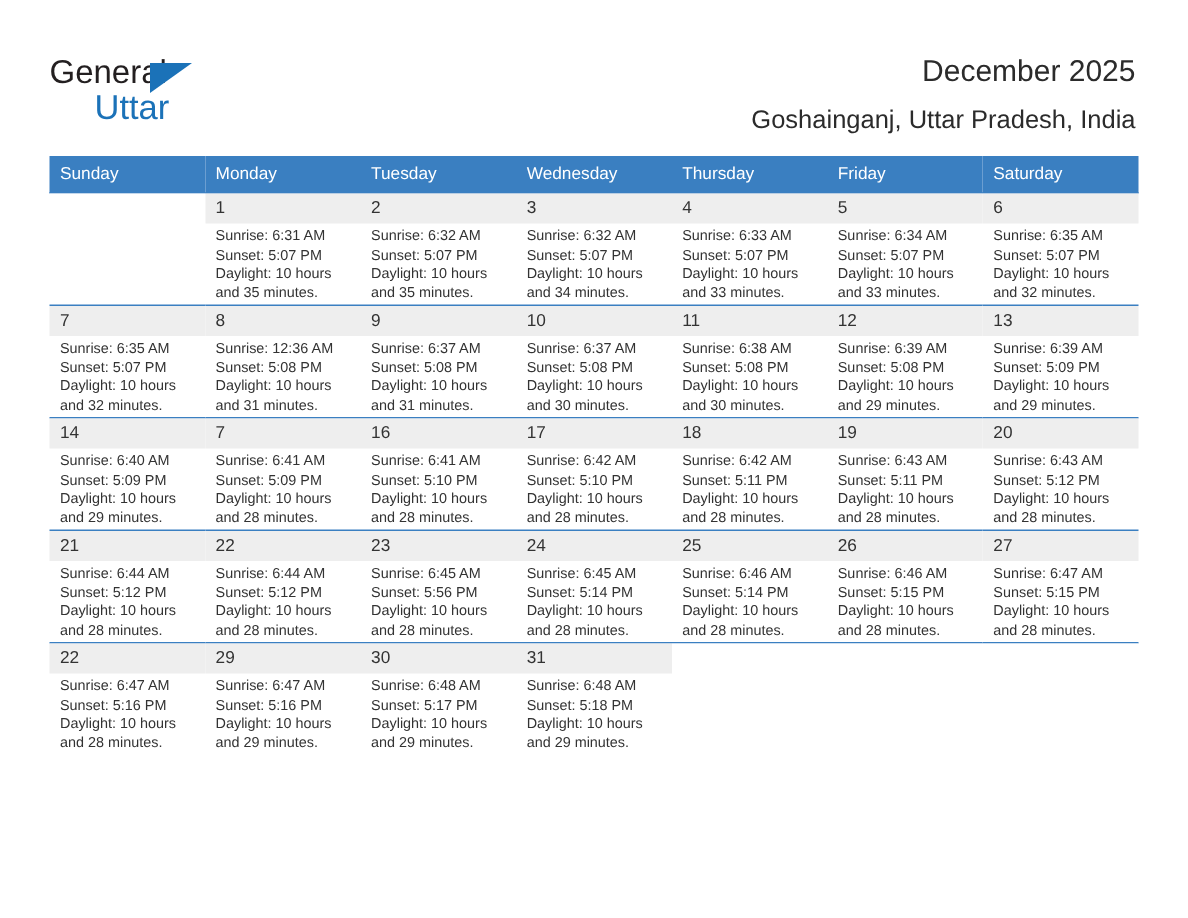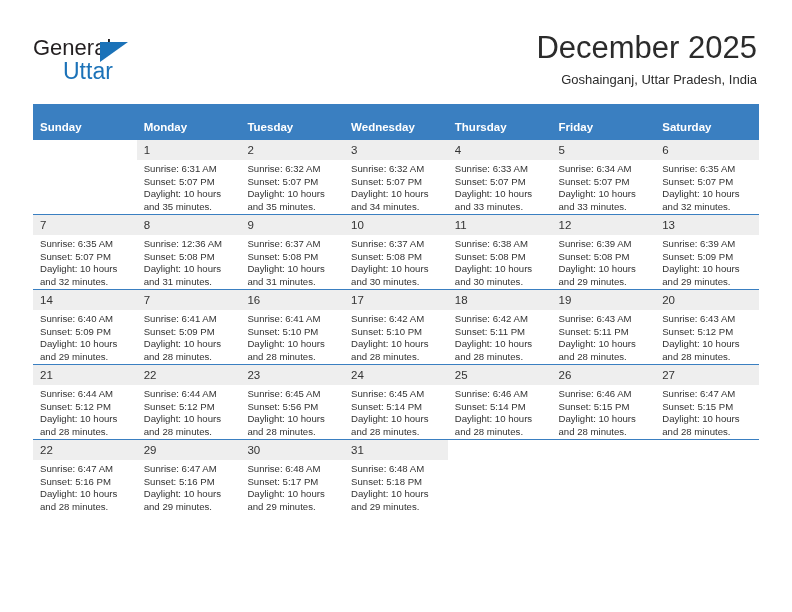--- a/index.html
+++ b/index.html
@@ -66,51 +66,51 @@
     line-height: 26px;
   }
 
   .title-block {
     position: absolute;
     right: 35px;
     top: 31px;
     text-align: right;
   }
   .cal-title {
-    font-size: 31px;
+    font-size: 20px;
     color: #2b2b2b;
     line-height: 34px;
     white-space: nowrap;
     font-weight: normal;
     margin: 0;
   }
   .cal-subtitle {
-    font-size: 13px;
+    font-size: 17px;
     color: #2b2b2b;
     line-height: 20px;
     margin-top: 5px;
     white-space: nowrap;
   }
 
   
   .calendar {
     position: absolute;
     left: 33px;
     top: 104px;
     width: 726px;
     border-collapse: collapse;
     table-layout: fixed;
   }
   .calendar th {
     background: #3a7fc1;
     color: #ffffff;
     font-size: 11.5px;
-    font-weight: bold;
+    font-weight: normal;
     text-align: left;
-    padding: 16px 0 5px 7px;
+    padding: 5px 0 5px 7px;
     height: 14px;
     line-height: 14px;
     border: none;
   }
   .calendar td {
     vertical-align: top;
     padding: 0;
     border: none;
     border-top: 1.5px solid #3a7fc1;
     width: 103.7px;

